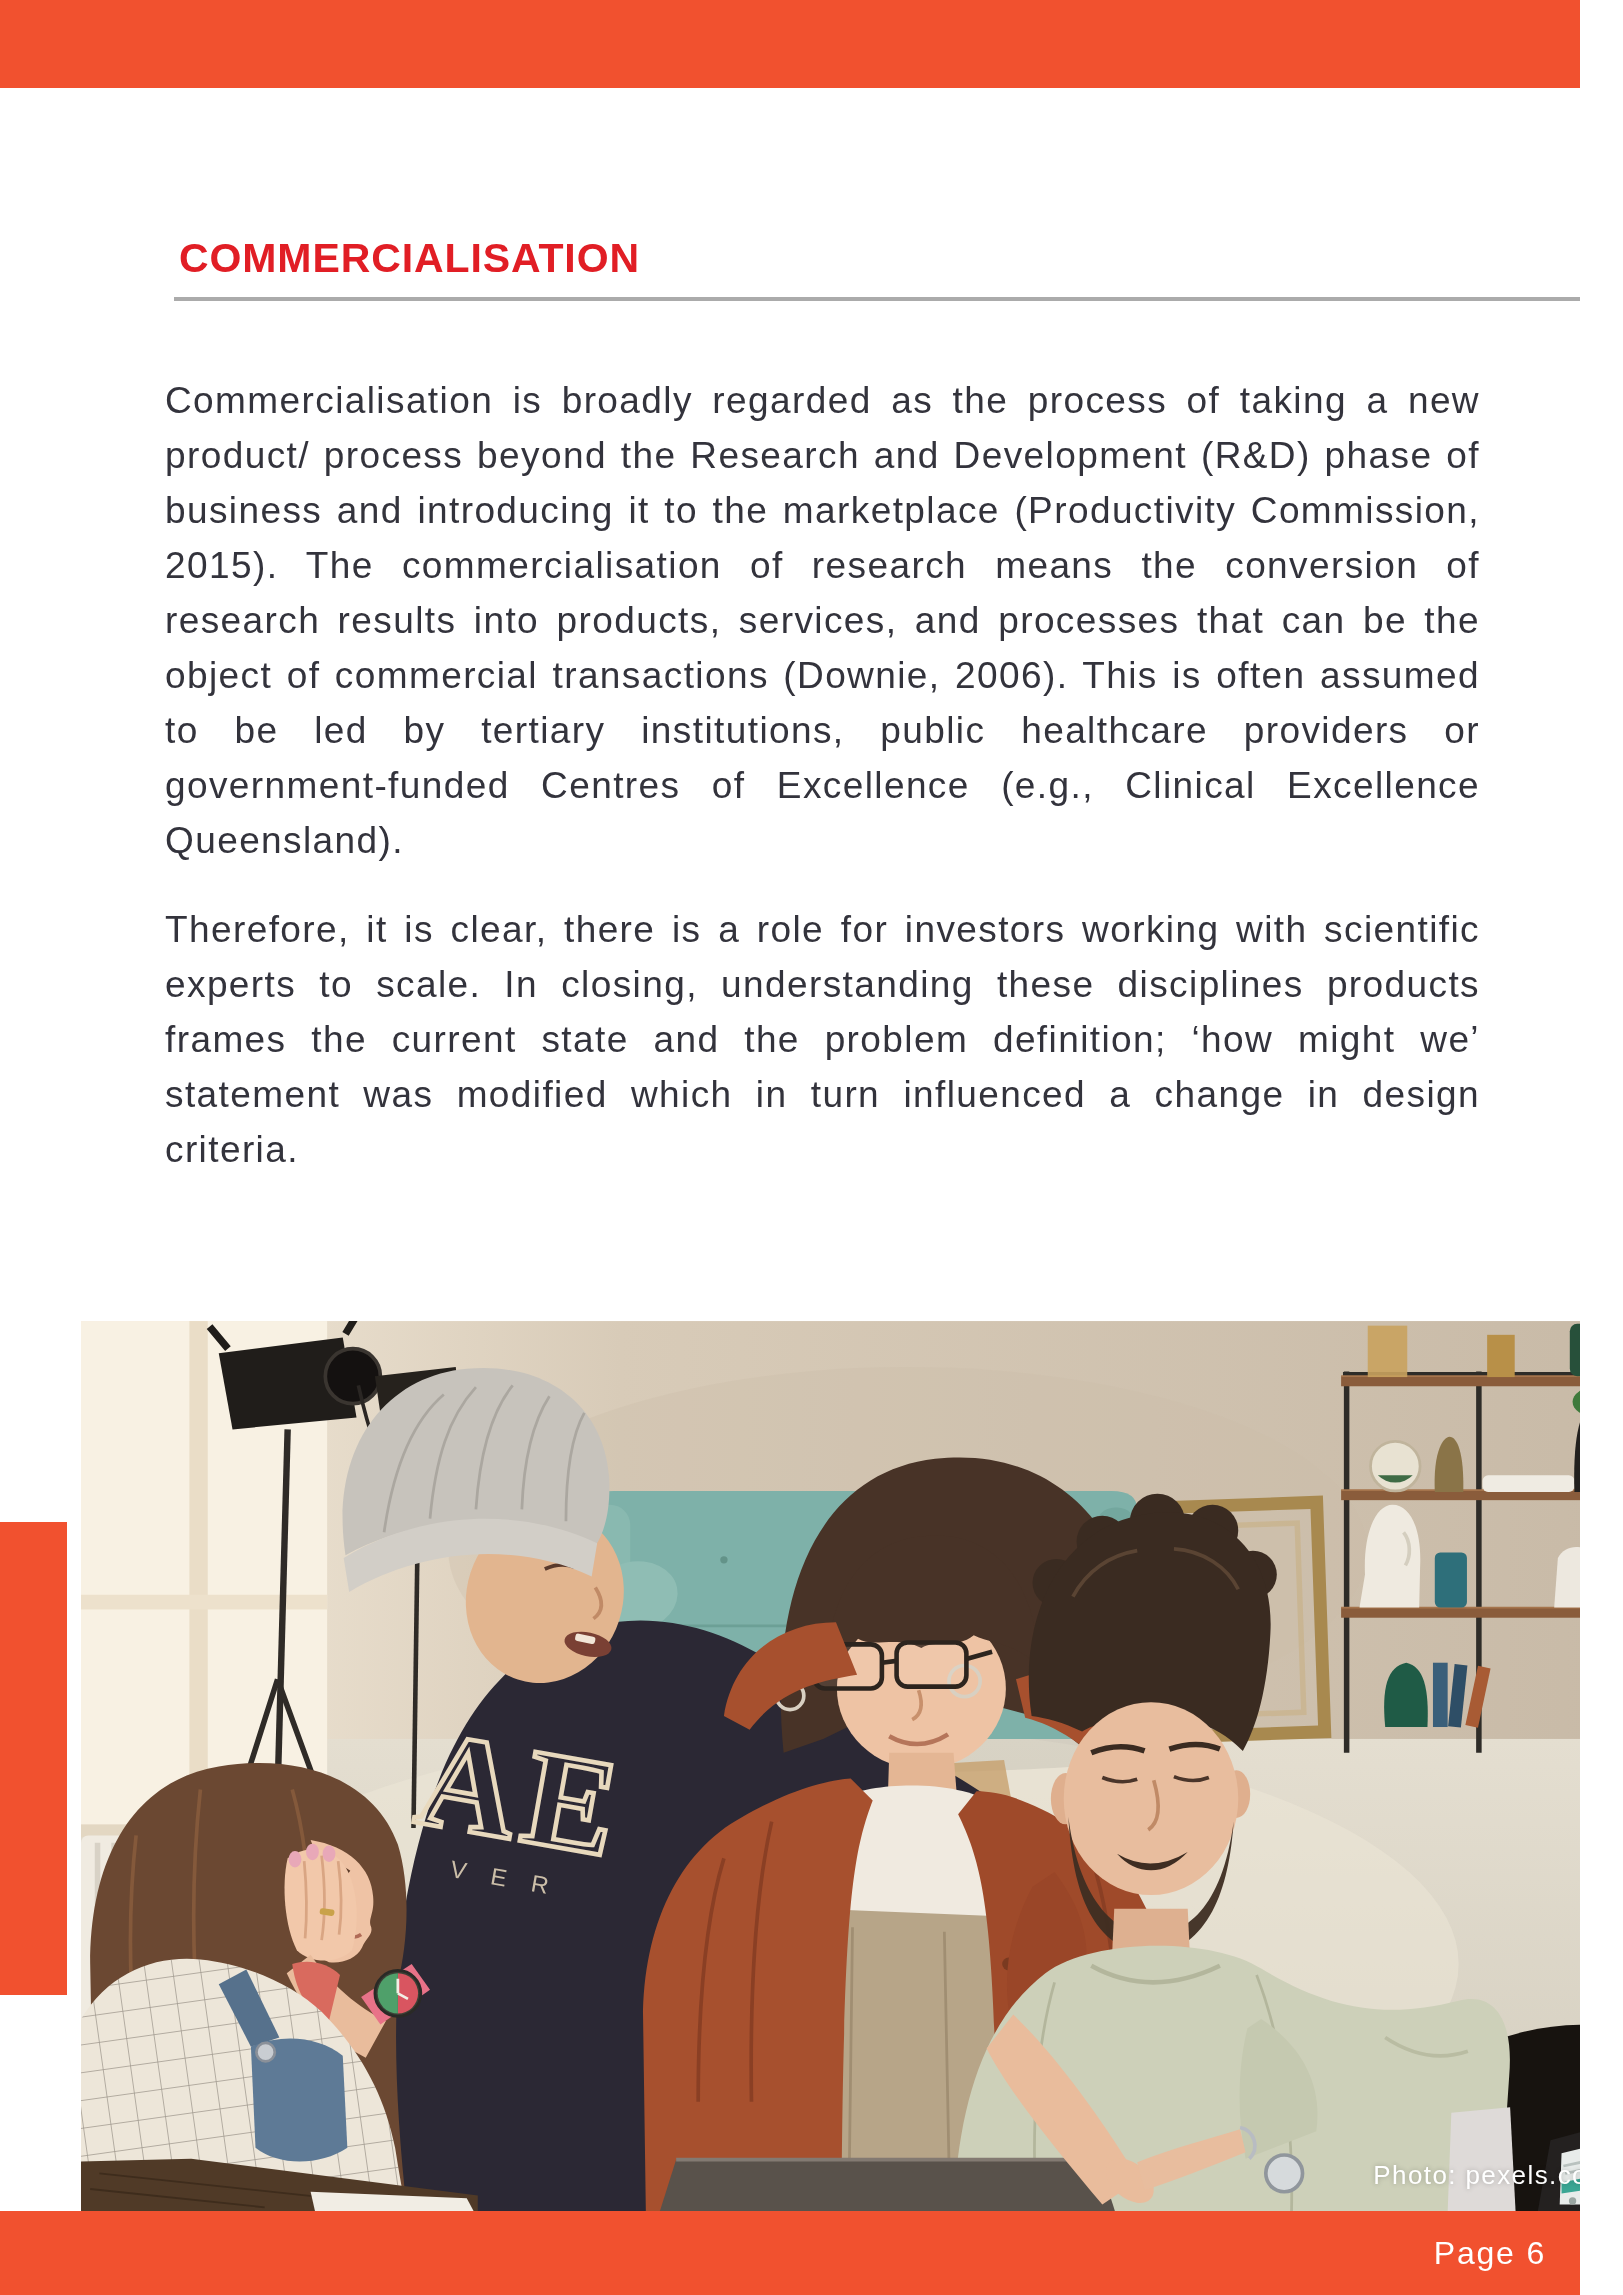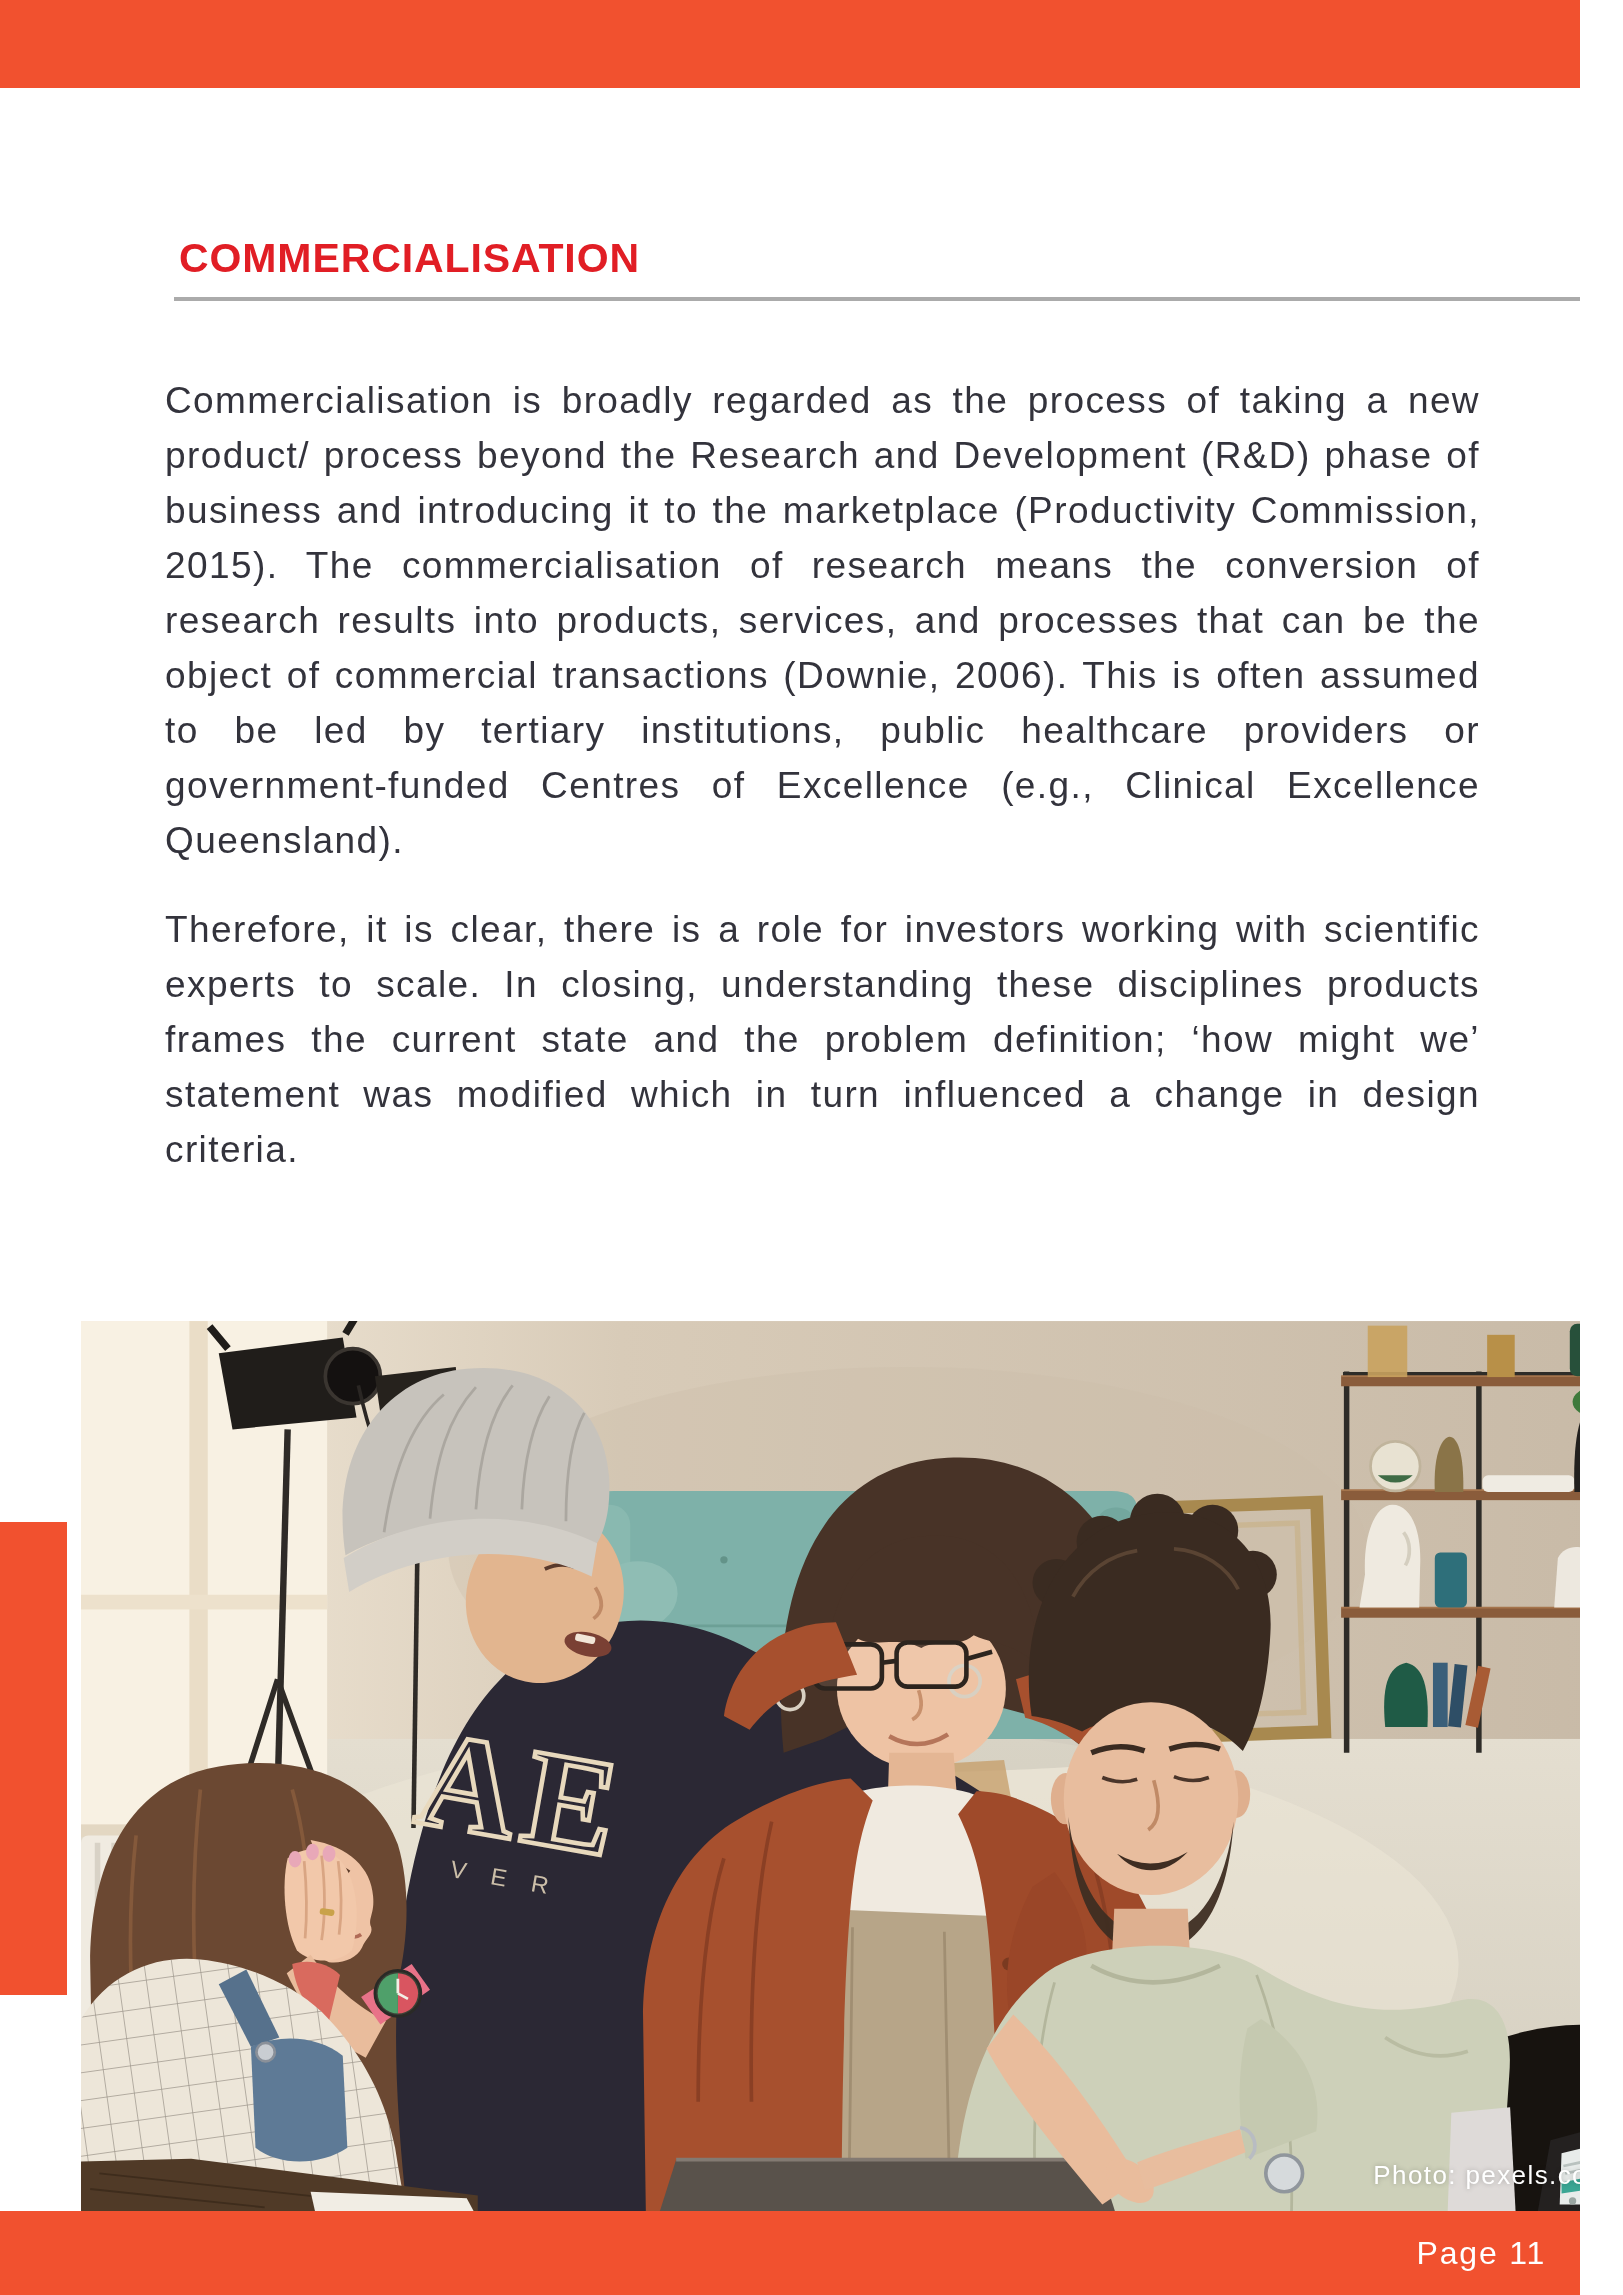--- a/index.html
+++ b/index.html
@@ -277,17 +277,17 @@
         <path d="M0 915 L120 912 L432 952 L432 970 L0 970 Z" fill="#503A27"></path>
         <path d="M20 928 L300 958 M10 945 L200 965" stroke="#3E2C1C" stroke-width="2"></path>
         <path d="M250 948 L420 955 L428 970 L255 970 Z" fill="#F1EDE4"></path>
       </g>
     </svg>
 
     <span class="photo-credit">Photo: pexels.com</span>
   </div>
 
   <div class="footer">
-    <span class="page-num">Page 11</span>
+    <span class="page-num">Page 6</span>
   </div>
 
 </div>
 
 
 </body></html>

